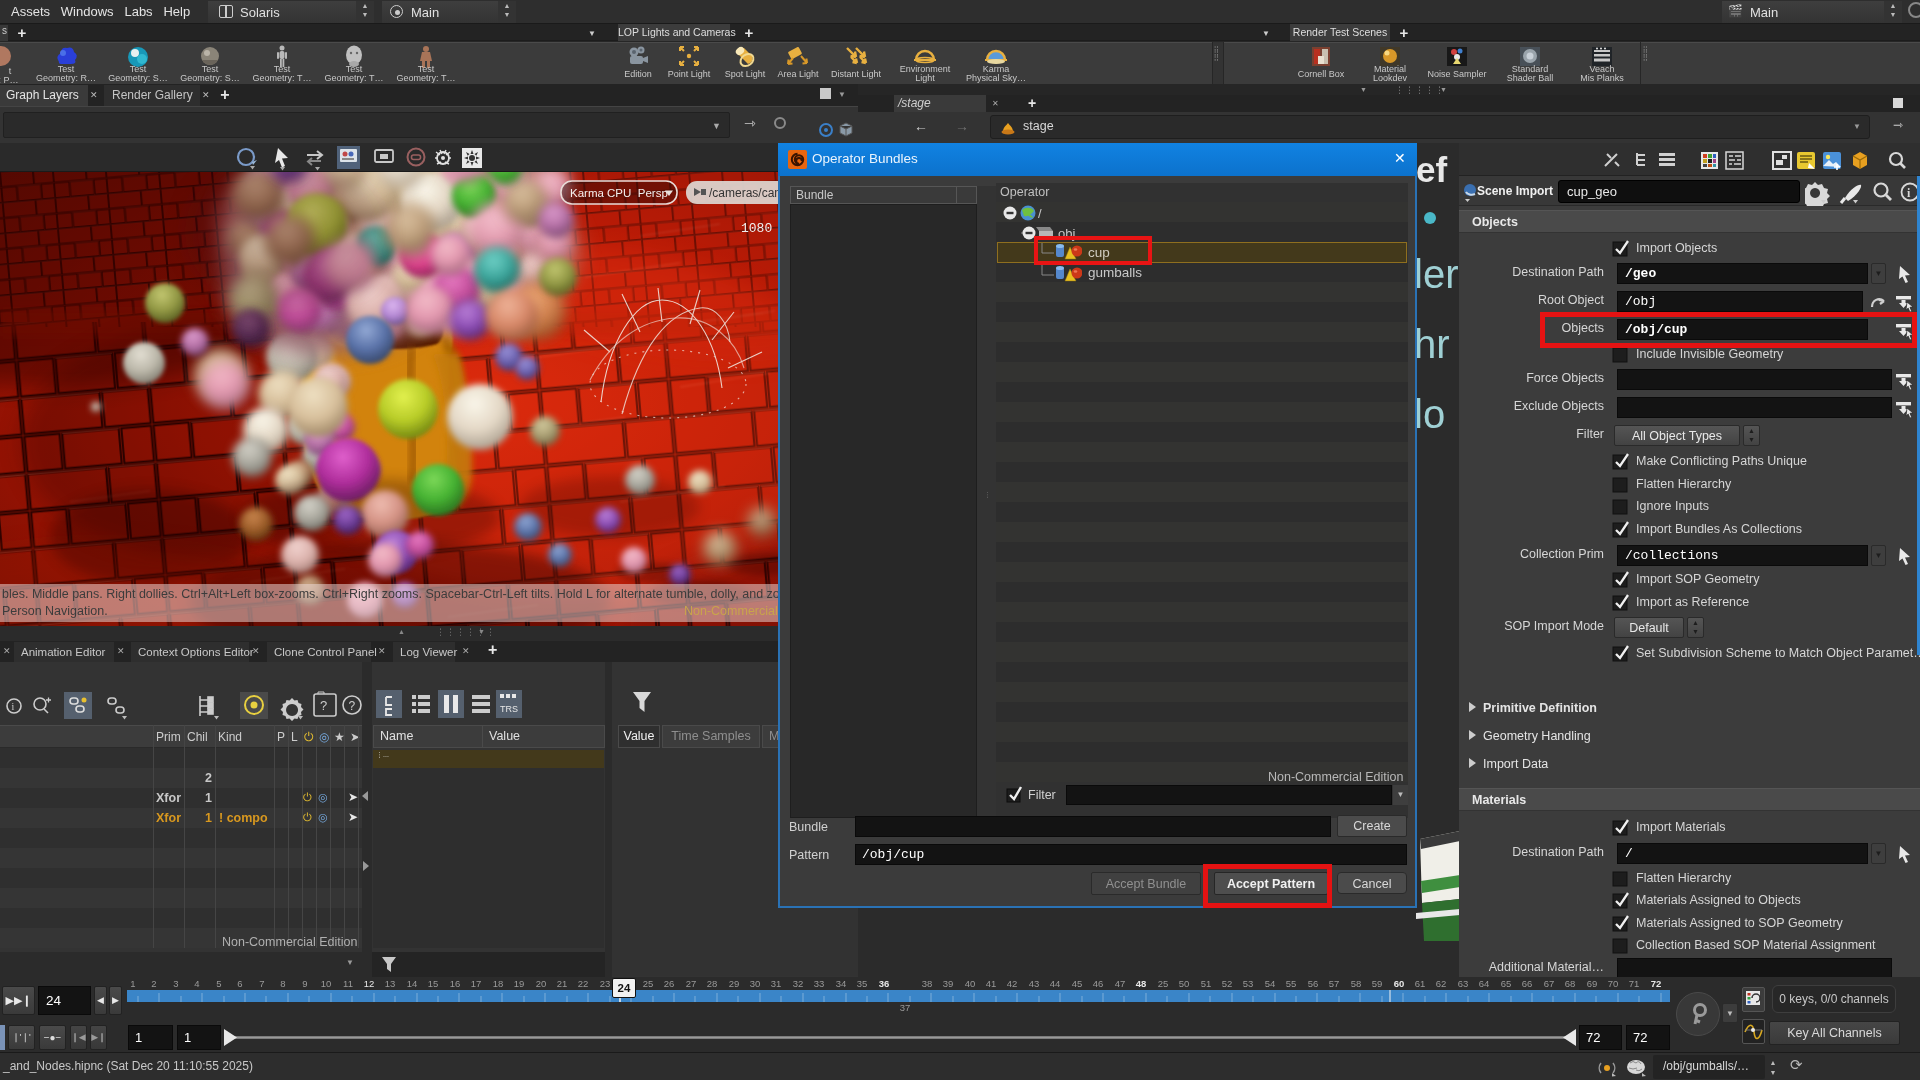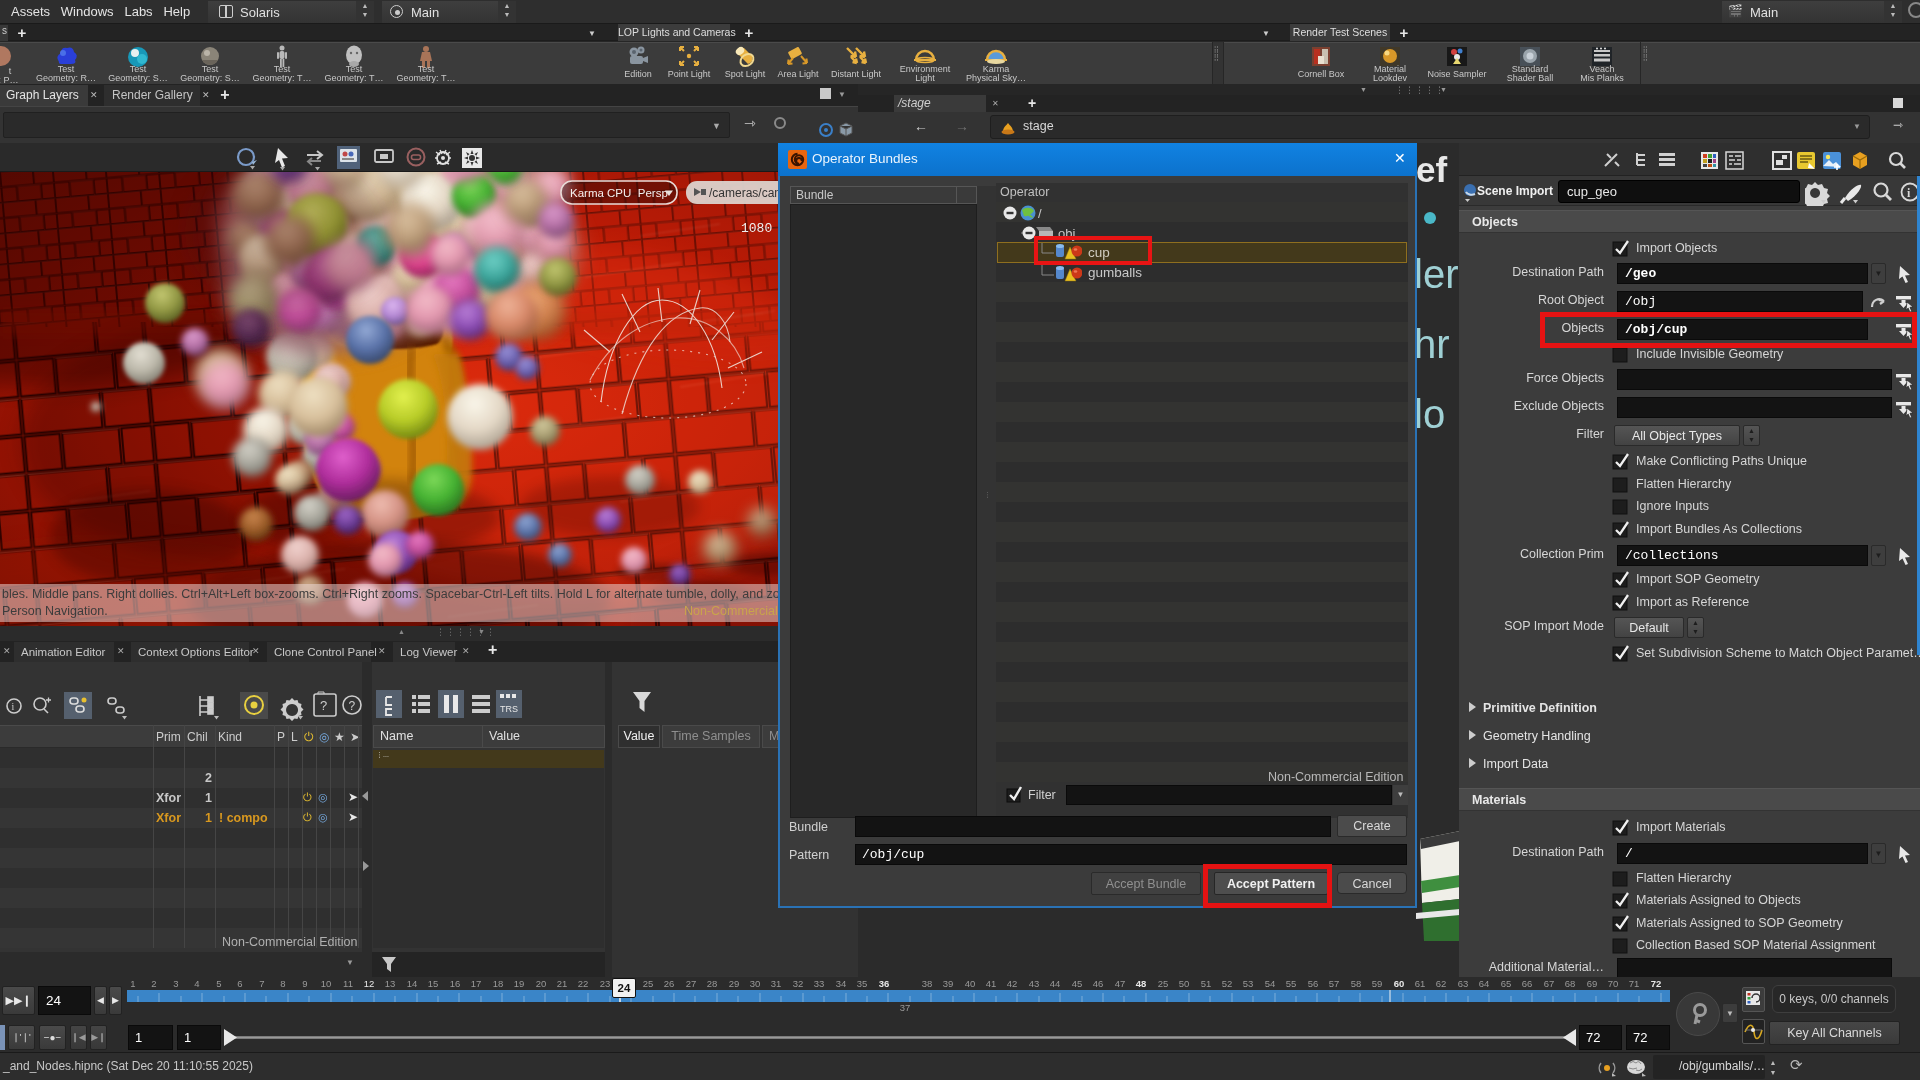--- a/index.html
+++ b/index.html
@@ -1408,21 +1408,21 @@
       <svg class="abs" style="left:1596px;top:4px;" width="22" height="22">
         <circle cx="11" cy="11" r="3" fill="#e8a020"></circle>
         <path d="M5,6 a8,8 0 0 0 0,10 M17,6 a8,8 0 0 1 0,10" stroke="#999" stroke-width="1.5" fill="none"></path>
         <path d="M16,16 l4,3 l-4,0.5 z" fill="#bbb"></path>
       </svg>
 <svg class="abs" style="left:1624px;top:4px;" width="24" height="22">
         <ellipse cx="12" cy="10" rx="9" ry="7" fill="#d8d8d8"></ellipse>
         <path d="M6,6 q3,-3 6,0 q3,-3 5,1 M5,11 q4,2 8,0 M12,13 q3,2 6,-1" stroke="#888" stroke-width="1" fill="none"></path>
         <path d="M18,16 l4,3 l-4,0.5 z" fill="#bbb"></path>
       </svg>
-<div class="abs" style="left:1653px;top:2px;width:112px;height:24px;background:#232323;border-radius:2px;color:#d8d8d8;font-size:12px;line-height:23px;padding-left:10px;text-align:right;">/obj/gumballs/…</div>
+<div class="abs" style="left:1653px;top:2px;width:112px;height:24px;background:#232323;border-radius:2px;color:#d8d8d8;font-size:12px;line-height:23px;padding-left:10px;">/obj/gumballs/…</div>
 <div class="abs" style="left:1766px;top:2px;width:14px;height:24px;color:#bbb;font-size:7px;text-align:center;line-height:10px;padding-top:3px;">▲<br>▼</div>
 <span class="abs" style="left:1790px;top:3px;color:#b8b8b8;font-size:15px;">⟳</span>
 <div class="abs" style="left:1813px;top:2px;width:100px;height:24px;background:#3a3a3a;border:1px solid #2a2a2a;border-radius:2px;color:#eab308;font-size:12px;text-align:center;line-height:22px;margin-top:40px;">Auto Update</div>
 </div>
 
 <div class="abs" style="left:1360px;top:86px;color:#999;font-size:7px;z-index:5;">▼</div>
 <div class="abs" style="left:1395px;top:85px;color:#8a8a8a;font-size:9px;letter-spacing:1px;z-index:5;">⋮⋮⋮⋮⋮</div>
 <div class="abs" style="left:1440px;top:86px;color:#999;font-size:7px;z-index:5;">▼</div>
 <div class="abs" style="left:820px;top:88px;width:11px;height:11px;background:#c8c8c8;z-index:5;"></div>
 <div class="abs" style="left:838px;top:90px;color:#999;font-size:8px;z-index:5;">▼</div>

